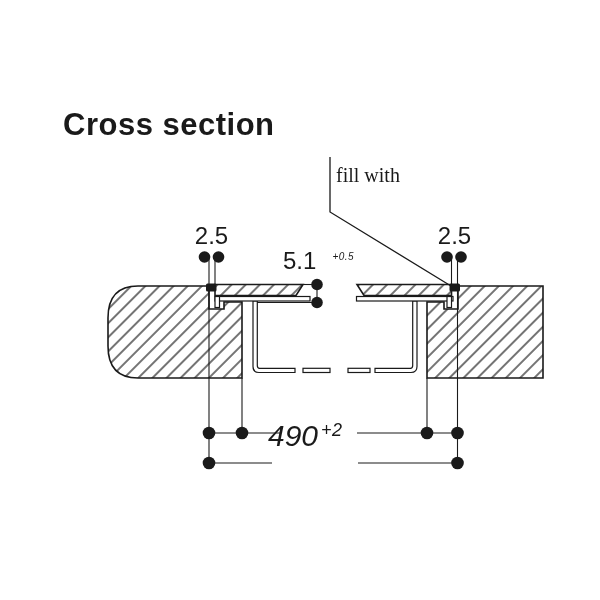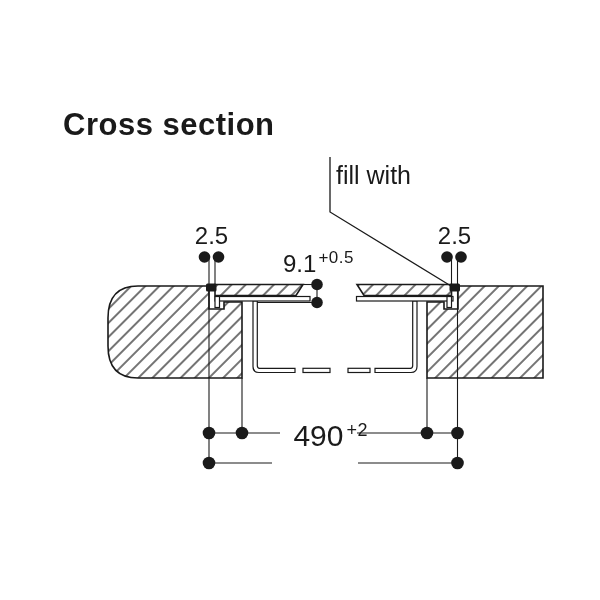--- a/index.html
+++ b/index.html
@@ -4,29 +4,29 @@
 <style>
   html,body{margin:0;padding:0;background:#fff;}
   .stage{
     position:relative;width:600px;height:600px;background:var(--bg,#fff);
     font-family:"Liberation Sans","DejaVu Sans",sans-serif;
     color:var(--ink,#1a1a1a);overflow:hidden;
   }
   .stage svg{position:absolute;left:0;top:0;}
   .label{position:absolute;line-height:1;white-space:nowrap;color:var(--ink,#1a1a1a);}
   .title{left:63px;top:109px;font-size:31px;font-weight:bold;letter-spacing:0.5px;text-align:right;}
-  .note{left:336px;top:161px;font-size:25px;line-height:28px;}
+  .note{left:336px;top:161px;font-size:20px;line-height:28px;font-family:Liberation Serif, serif;}
   .dim{font-size:24px;}
   .dim-gap-left{left:181px;top:224px;width:61px;text-align:center;}
   .dim-gap-right{left:424px;top:224px;width:61px;text-align:center;}
   .dim-glass-height{left:283px;top:249px;}
   .dim-big{font-size:30px;}
-  .dim-cutout{left:268px;top:421px;width:100px;text-align:right;}
+  .dim-cutout{left:268px;top:421px;width:100px;text-align:left;font-style:italic;}
   .dim-overall{left:265px;top:451px;width:100px;text-align:center;}
-  .tol{font-size:17px;vertical-align:9px;margin-left:2px;letter-spacing:0.5px;}
+  .tol{font-size:10px;vertical-align:9px;margin-left:16px;letter-spacing:0.5px;font-style:italic;}
   .tol-big{font-size:18px;vertical-align:10px;margin-left:3px;letter-spacing:0.5px;}
   
   .outline{fill:url(#hatch);stroke:var(--ink,#1a1a1a);stroke-width:1.6;}
   .metal{fill:#fff;stroke:var(--ink,#1a1a1a);stroke-width:1.2;}
   .thin{stroke:var(--ink,#1a1a1a);stroke-width:1.1;fill:none;}
   .leader{stroke:var(--ink,#1a1a1a);stroke-width:1.3;fill:none;}
   .dot{fill:var(--ink,#1a1a1a);stroke:none;}
 </style>
 </head>
 <body>
@@ -119,21 +119,21 @@
 
   <div class="label note">
     <div>fill with</div>
   </div>
 
   <div class="label dim dim-gap-left">2.5</div>
 
   <div class="label dim dim-gap-right">2.5</div>
 
   <div class="label dim dim-glass-height">
-    <span>9.1</span><span class="tol">+0.5</span>
+    <span>5.1</span><span class="tol">+0.5</span>
   </div>
 
   <div class="label dim-big dim-cutout">
     <span>490</span><span class="tol-big">+2</span>
   </div>
 
 
 </div>
 
 </body></html>

